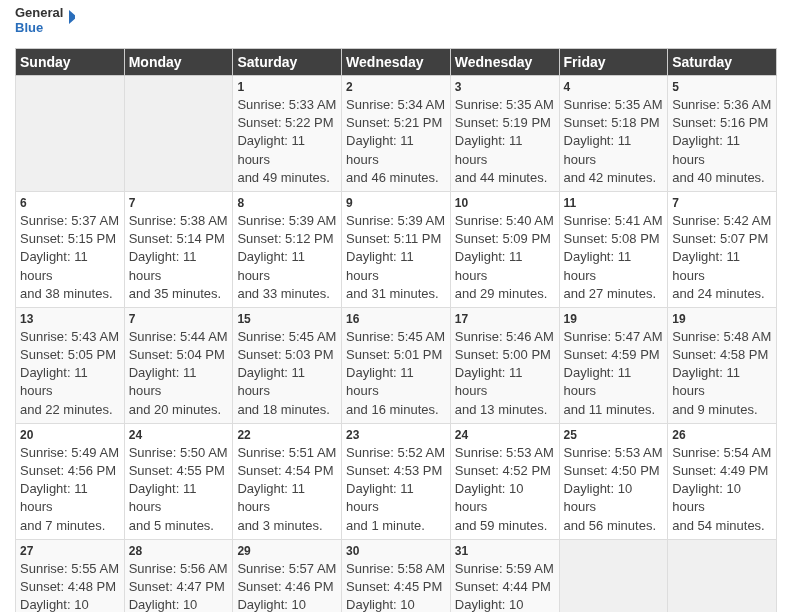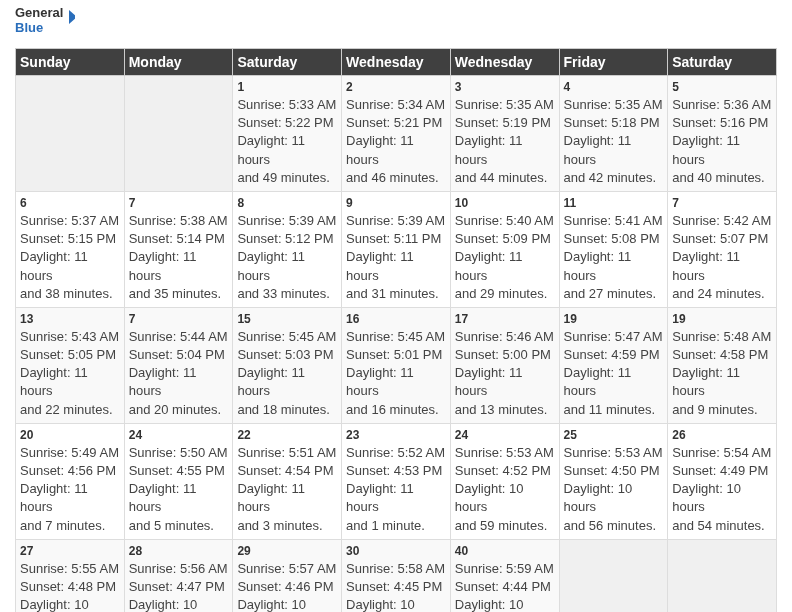--- a/index.html
+++ b/index.html
@@ -240,21 +240,21 @@
           </td>
           <td>
             <span class="day-number">29</span>
             <div class="day-detail">Sunrise: 5:57 AM<br>Sunset: 4:46 PM<br>Daylight: 10 hours<br>and 48 minutes.</div>
           </td>
           <td>
             <span class="day-number">30</span>
             <div class="day-detail">Sunrise: 5:58 AM<br>Sunset: 4:45 PM<br>Daylight: 10 hours<br>and 46 minutes.</div>
           </td>
           <td>
-            <span class="day-number">40</span>
+            <span class="day-number">31</span>
             <div class="day-detail">Sunrise: 5:59 AM<br>Sunset: 4:44 PM<br>Daylight: 10 hours<br>and 44 minutes.</div>
           </td>
           <td class="empty-cell"></td>
           <td class="empty-cell"></td>
         </tr>
       </tbody>
   </table>
 </div>
 
 </body></html>

